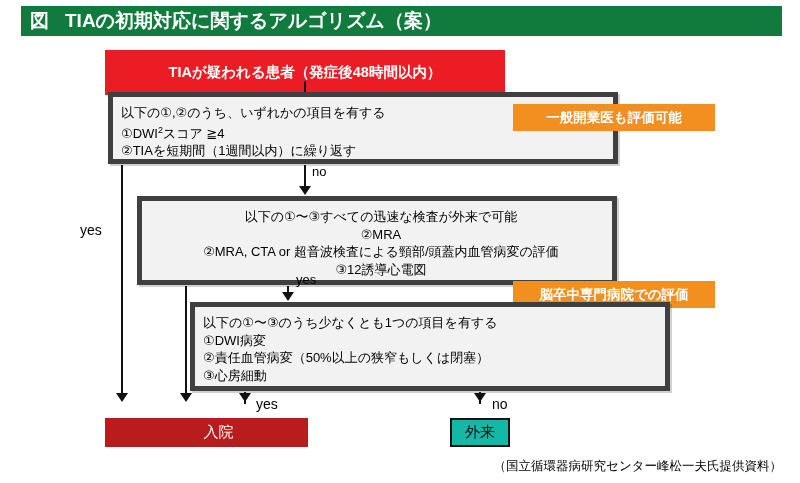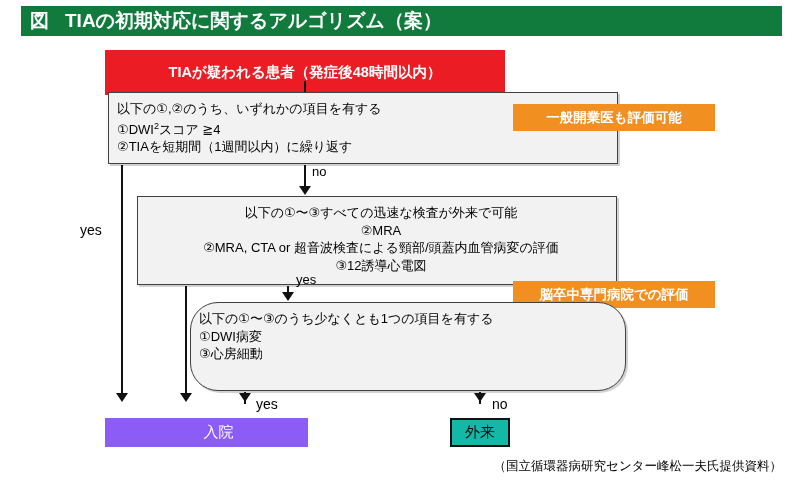--- a/index.html
+++ b/index.html
@@ -36,46 +36,46 @@
 
   .box-red{
     left:105px;top:50px;width:400px;height:45px;
     background:#EB1C24;
     display:flex;align-items:center;justify-content:center;
   }
   .box-red span{color:#fff;font-size:14.5px;font-weight:bold;}
 
   .box-gray{
     background:#F2F2F2;
-    border:1px solid #404040;
+    border:5px solid #404040;
     box-shadow:2px 2px 0 rgba(0,0,0,.18);
     padding:7px 0 6px 8px;
   }
   .box-gray .ln{
     font-size:13px;line-height:17.5px;white-space:nowrap;color:#000;
   }
   .box-gray .ln sup{font-size:9px;vertical-align:super;}
 
   #gbox1{left:108px;top:92px;width:510px;height:72px;}
   #gbox2{left:137px;top:196px;width:480px;height:89px;text-align:center;}
-  #gbox3{left:190px;top:302px;width:436px;height:89px;border-radius:28px;}
+  #gbox3{left:190px;top:302px;width:480px;height:89px;}
 
   
   .badge{
     position:absolute;background:#F18F21;
     display:flex;align-items:center;justify-content:center;
     color:#ffffff;font-size:13.5px;font-weight:bold;
   }
   #badge1{left:513px;top:104px;width:202px;height:27px;}
   #badge2{left:513px;top:281px;width:202px;height:27px;}
 
   
   .box-blue{
     left:105px;top:418px;width:203px;height:29px;
-    background:#8b5cf6;
+    background:#b91c1c;
     display:flex;align-items:center;justify-content:center;padding-left:24px;
   }
   .box-blue span{color:#fff;font-size:15px;}
 
   .box-white{
     left:450px;top:418px;width:60px;height:29px;
     background:#14b8a6;border:2px solid #111;
     display:flex;align-items:center;justify-content:center;
   }
   .box-white span{color:#111;font-size:15px;}
@@ -148,20 +148,21 @@
   <div class="vline" style="left:185px;top:286px;height:107px;"></div>
   <div class="arrowhead" style="left:180px;top:393px;"></div>
 
   <div class="vline" style="left:287px;top:286px;height:8px;"></div>
   <div class="arrowhead" style="left:282px;top:292px;"></div>
   <div class="elabel" style="left:296px;top:272px;">yes</div>
 
   <div class="box box-gray" id="gbox3">
     <div class="ln">以下の①〜③のうち少なくとも1つの項目を有する</div>
     <div class="ln">①DWI病変</div>
+    <div class="ln">②責任血管病変（50%以上の狭窄もしくは閉塞）</div>
     <div class="ln">③心房細動</div>
   </div>
 
   <div class="vline" style="left:244px;top:392px;height:12px;"></div>
   <div class="arrowhead" style="left:239px;top:393px;"></div>
   <div class="elabel big" style="left:256px;top:396px;">yes</div>
 
   <div class="vline" style="left:479px;top:392px;height:12px;"></div>
   <div class="arrowhead" style="left:474px;top:393px;"></div>
   <div class="elabel big" style="left:492px;top:396px;">no</div>

